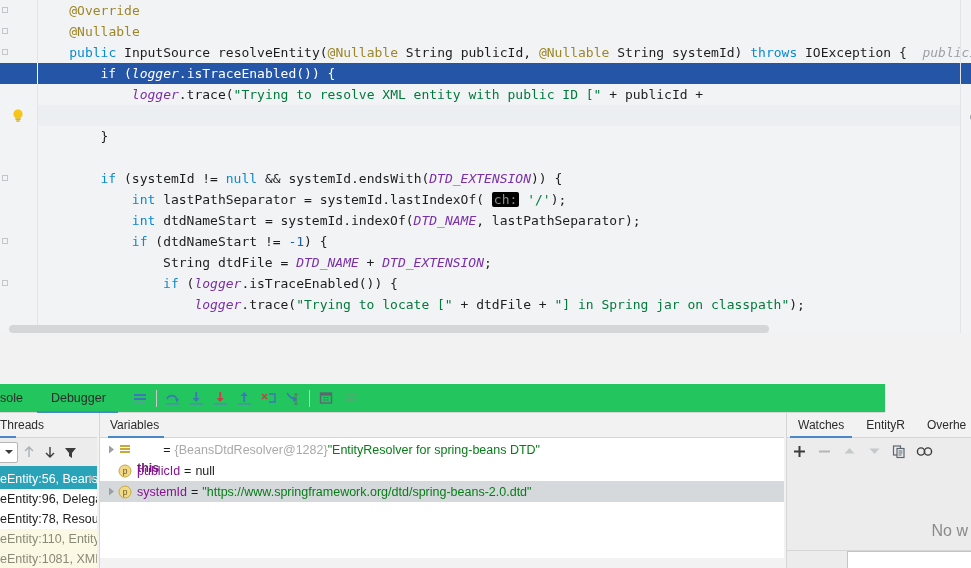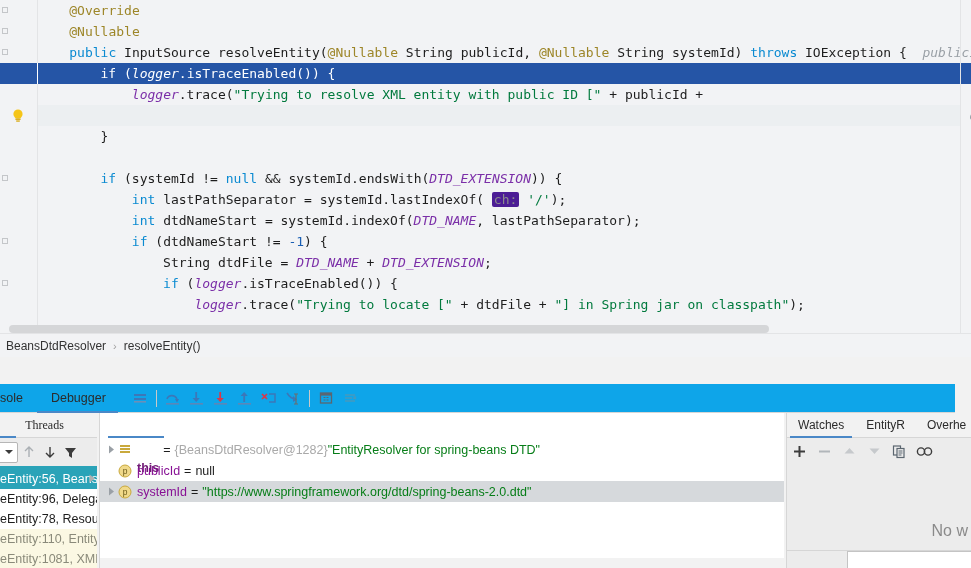--- a/index.html
+++ b/index.html
@@ -69,21 +69,21 @@
 
   
   .kw  { color: #0a8ad1; }
   .ann { color: #9d8628; }
   .str { color: #027a3e; }
   .num { color: #1a5fb4; }
   .fld { color: #7b2fa8; font-style: italic; }
   .cst { color: #7b2fa8; font-style: italic; }
   .pln { color: #1d1d1d; }
   .hint {
-    color: #8c8c8c; background: #4c1d95; border-radius: 2px;
+    color: #8c8c8c; background: #000000; border-radius: 2px;
     padding: 0 2px;
   }
   .blame { color: #9aa0a6; font-style: italic; }
   .pidhint { color: #9aa0a6; font-style: italic; }
   .cl.hl .kw, .cl.hl .fld, .cl.hl .pln, .cl.hl .str { color: #ffffff; }
   .cl.hl .fld { font-style: italic; }
 
   .ed-scroll-v {
     position: absolute; right: 0; top: 0; width: 11px; height: 333px;
     background: transparent;
@@ -131,22 +131,22 @@
   .tw-tab-underline {
     position: absolute; left: 0; top: 25px; width: 172px; height: 2px;
     background: #4a88c7;
   }
   .tab-close {
     margin-left: 8px; color: #9a9a9a; font-size: 13px; line-height: 1;
   }
 
   
   #dbg-toolbar {
-    position: absolute; left: 0; top: 384px; width: 955px; height: 29px;
-    background: #0ea5e9;
+    position: absolute; left: 0; top: 384px; width: 885px; height: 29px;
+    background: #22c55e;
     border-bottom: 1px solid #d6d6d6;
     display: flex; align-items: center;
   }
   .dt-tab {
     height: 29px; display: flex; align-items: center;
     padding: 0 10px; font-size: 12.5px; color: #2b2b2b;
     position: relative;
   }
   .dt-tab.active::after {
     content: ""; position: absolute; left: 4px; right: 4px; bottom: 0;
@@ -169,23 +169,23 @@
   
   #frames {
     position: absolute; left: 0; top: 0; width: 97px; height: 155px;
     background: #ffffff;
     overflow: hidden;
   }
   .frames-header {
     position: absolute; left: 0; top: 0; width: 97px; height: 25px;
     background: #f2f2f2;
     border-bottom: 1px solid #d6d6d6;
-    display: flex; align-items: center; justify-content: center;
+    display: flex; align-items: center; justify-content: flex-start;
     padding-right: 8px;
-    font-size: 12px; color: #2b2b2b; font-family: Liberation Serif, serif;
+    font-size: 12px; color: #2b2b2b;
   }
   .frames-header-ul {
     position: absolute; left: 0; top: 23px; width: 16px; height: 2px;
     background: #4a88c7;
   }
   .frames-toolbar {
     position: absolute; left: 0; top: 25px; width: 97px; height: 28px;
     background: #ececec;
     display: flex; align-items: center;
   }
@@ -332,25 +332,20 @@
           <circle cx="7" cy="6" r="4.6" fill="#f5c518"></circle>
           <rect x="4.4" y="10.4" width="5.2" height="1.5" fill="#d9a90d"></rect>
           <rect x="5.2" y="12.4" width="3.6" height="1.3" fill="#d9a90d"></rect>
         </svg>
       </div>
       <div class="fold-box" style="top: 175px;"></div>
       <div class="fold-box" style="top: 238px;"></div>
       <div class="fold-box" style="top: 280px;"></div>
     </div>
 
-  <div id="breadcrumb">
-    <span>BeansDtdResolver</span>
-    <span class="bc-sep">›</span>
-    <span>resolveEntity()</span>
-  </div>
 
 
   <div id="dbg-toolbar">
     <div class="dt-tab" style="padding-left:0;">
         <span>sole</span>
       </div>
     <div class="dt-tab active" style="padding-left:18px;padding-right:16px;justify-content:center;">
         <span>Debugger</span>
       </div>
 
@@ -467,20 +462,23 @@
       <div class="fr-scroll-arrow">
         <svg width="7" height="9" viewBox="0 0 7 9">
             <path d="M0.5 0.5 L6 4.5 L0.5 8.5 Z" fill="#b0b0b0"></path>
           </svg>
       </div>
     </div>
 
     <div class="panel-divider" style="left:97px;"></div>
 
     <div id="variables">
+      <div class="var-header">
+        <span>Variables</span>
+      </div>
       <div class="var-header-ul"></div>
       <div class="var-rows" id="var-rows">
           <div class="var-row">
             <span class="vr-twisty">
               <svg width="7" height="9" viewBox="0 0 7 9">
                 <path d="M1 0.5 L6 4.5 L1 8.5 Z" fill="#9aa0a6"></path>
               </svg>
             </span>
             <span class="vr-badge">
               <svg width="14" height="14" viewBox="0 0 14 14">

